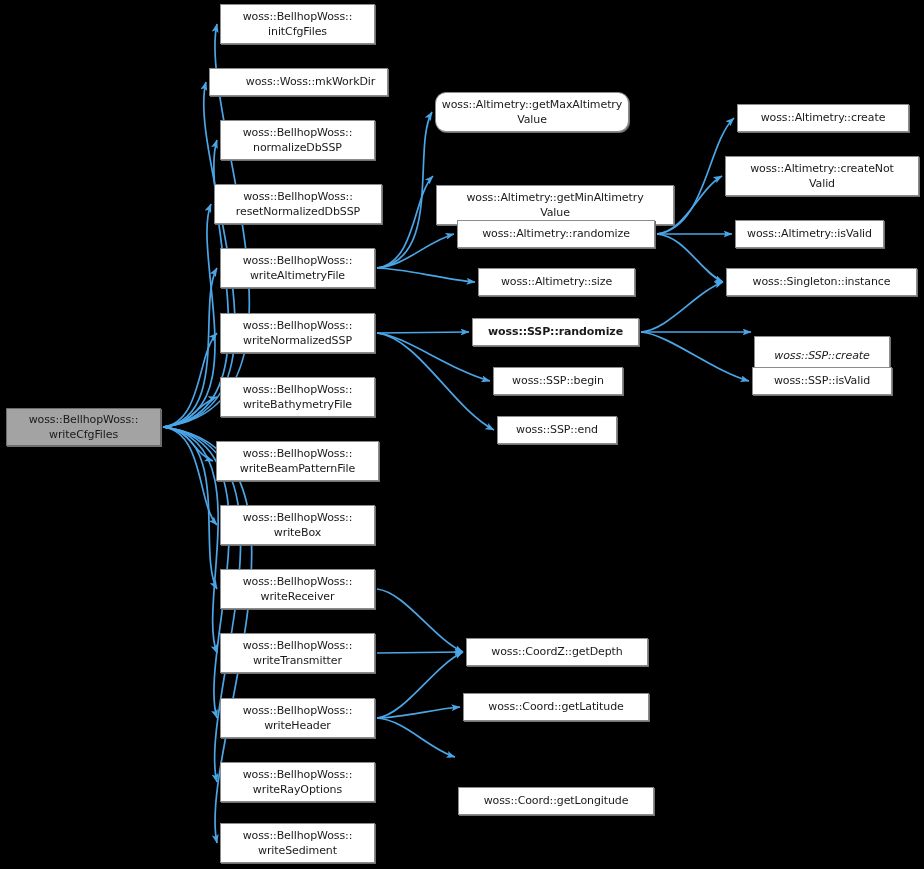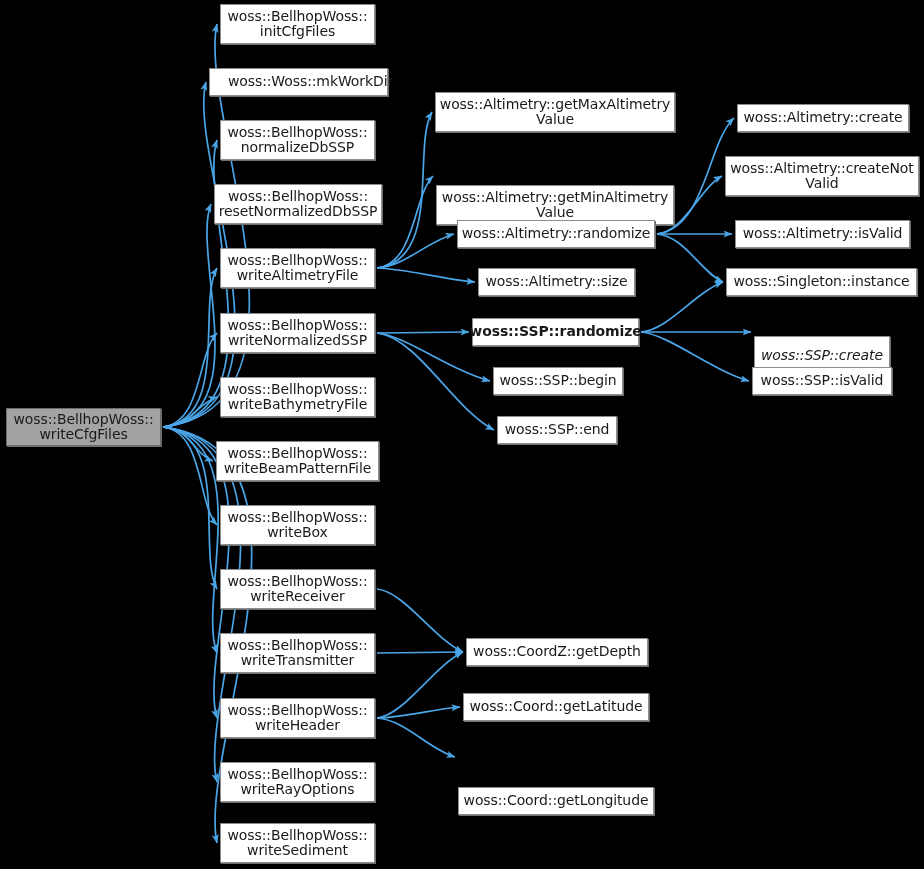--- a/index.html
+++ b/index.html
@@ -1,21 +1,21 @@
 <!DOCTYPE html>
 <html><head>
 <meta charset="utf-8">
 <style>
   html,body{margin:0;padding:0;background:#000;}
   #canvas{position:relative;width:924px;height:869px;background:#000;
           font-family:"DejaVu Sans","Liberation Sans",sans-serif;overflow:hidden;}
   svg.edges{position:absolute;left:0;top:0;width:924px;height:869px;}
   .node{position:absolute;box-sizing:border-box;background:#fff;border:1px solid #8c8c8c;
         box-shadow:1px 1px 0 0 #707070;display:flex;align-items:center;justify-content:center;
-        text-align:center;color:#1a1a1a;font-size:14px;line-height:15.5px;letter-spacing:-0.1px;}
+        text-align:center;color:#1a1a1a;font-size:11px;line-height:15.5px;letter-spacing:-0.1px;}
   .node.root{background:#a3a3a3;border:1px solid #6b6b6b;}
   .node span{display:block;padding:0 4px;}
 </style>
 </head>
 <body>
 
 <div id="canvas">
 
   <svg class="edges" viewBox="0 0 924 869">
     <defs>
@@ -143,21 +143,21 @@
           <span>woss::BellhopWoss::</span>
           <span>writeRayOptions</span>
         </div>
       </div>
       <div class="node" style="left: 220px; top: 823px; width: 155px; height: 40px;">
         <div>
           <span>woss::BellhopWoss::</span>
           <span>writeSediment</span>
         </div>
       </div>
-      <div class="node" style="left: 435px; top: 92px; width: 240px; height: 40px;">
+      <div class="node" style="left: 435px; top: 92px; width: 194px; height: 40px; border-radius: 11px;">
         <div>
           <span>woss::Altimetry::getMaxAltimetry</span>
           <span>Value</span>
         </div>
       </div>
       <div class="node" style="left: 436px; top: 156px; width: 238px; height: 40px; margin-top: 29px;">
         <div>
           <span>woss::Altimetry::getMinAltimetry</span>
           <span>Value</span>
         </div>
@@ -206,21 +206,21 @@
         <div>
           <span>woss::Altimetry::create</span>
         </div>
       </div>
       <div class="node" style="left: 725px; top: 156px; width: 194px; height: 40px;">
         <div>
           <span>woss::Altimetry::createNot</span>
           <span>Valid</span>
         </div>
       </div>
-      <div class="node" style="left: 735px; top: 220px; width: 175px; height: 28px;">
+      <div class="node" style="left: 735px; top: 220px; width: 149px; height: 28px;">
         <div>
           <span>woss::Altimetry::isValid</span>
         </div>
       </div>
       <div class="node" style="left: 726px; top: 268px; width: 191px; height: 28px;">
         <div>
           <span>woss::Singleton::instance</span>
         </div>
       </div>
       <div class="node" style="left: 754px; top: 336px; width: 136px; height: 40px; font-style: italic;">

